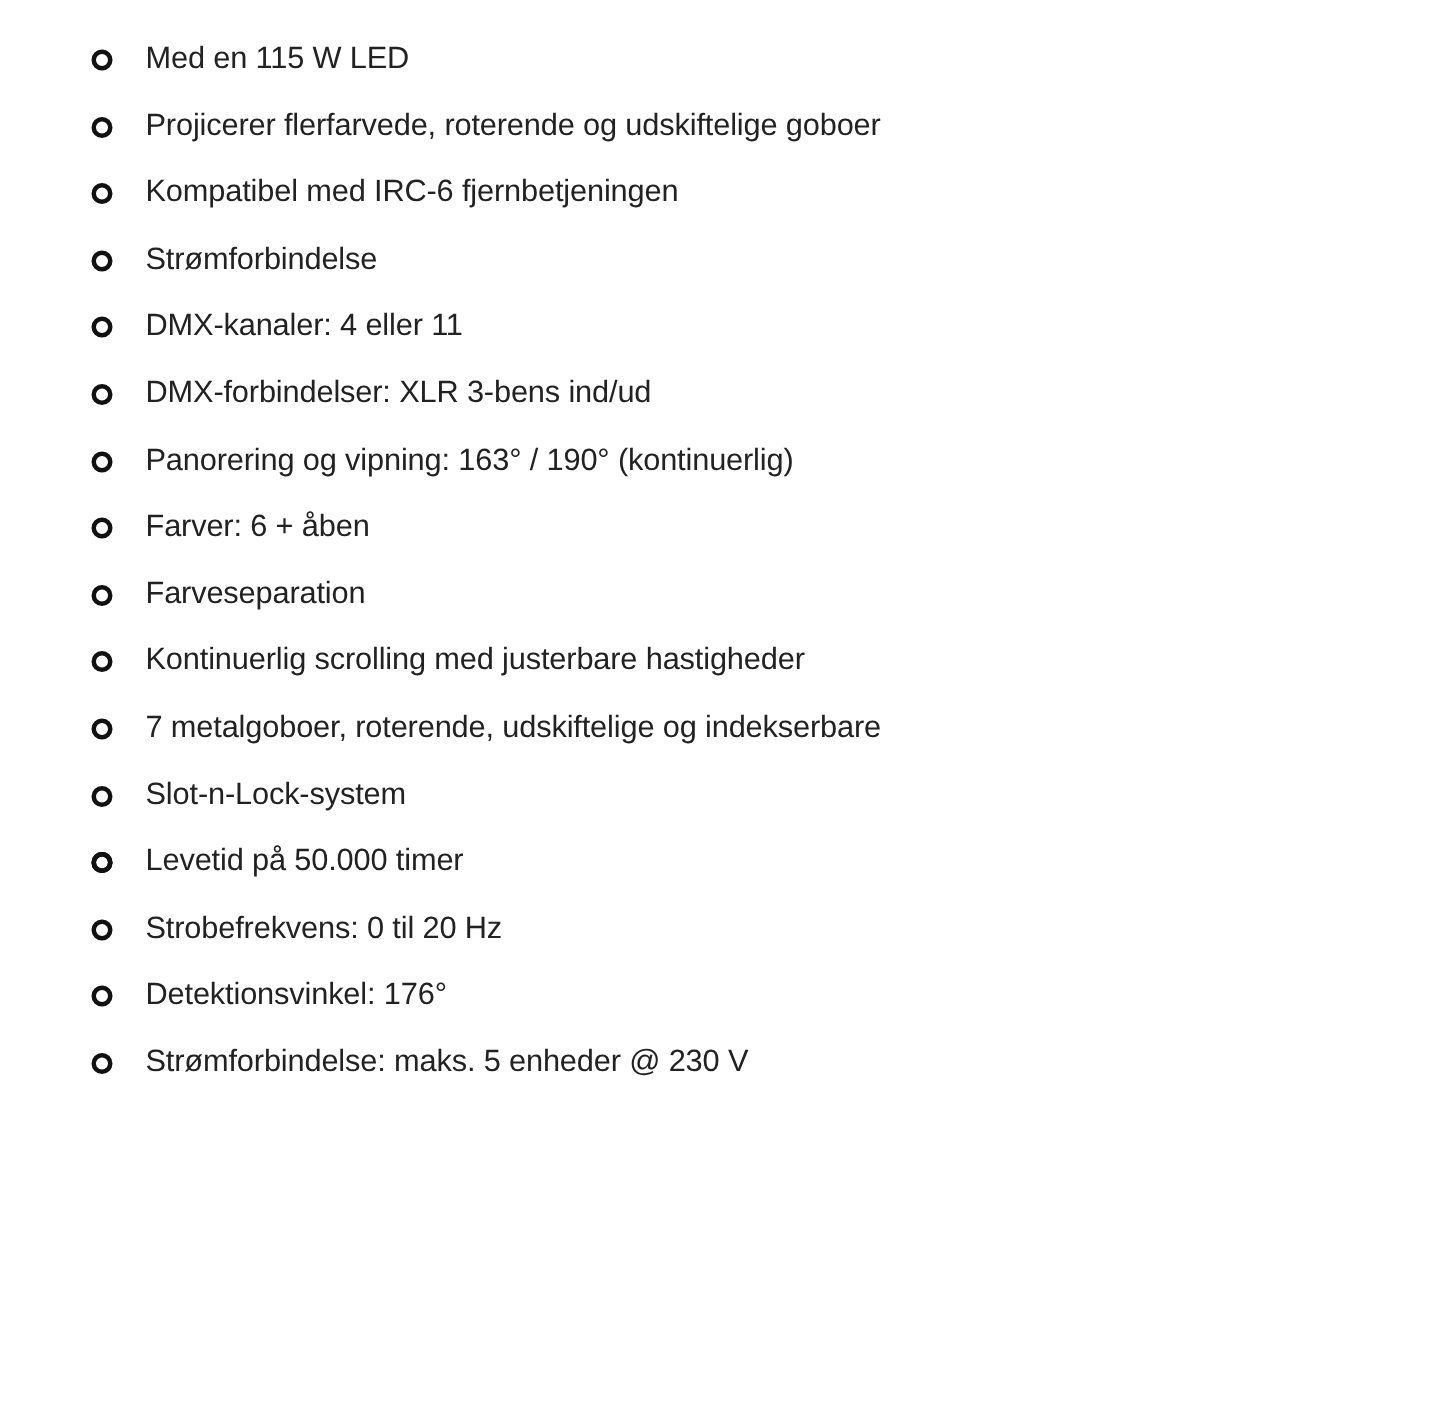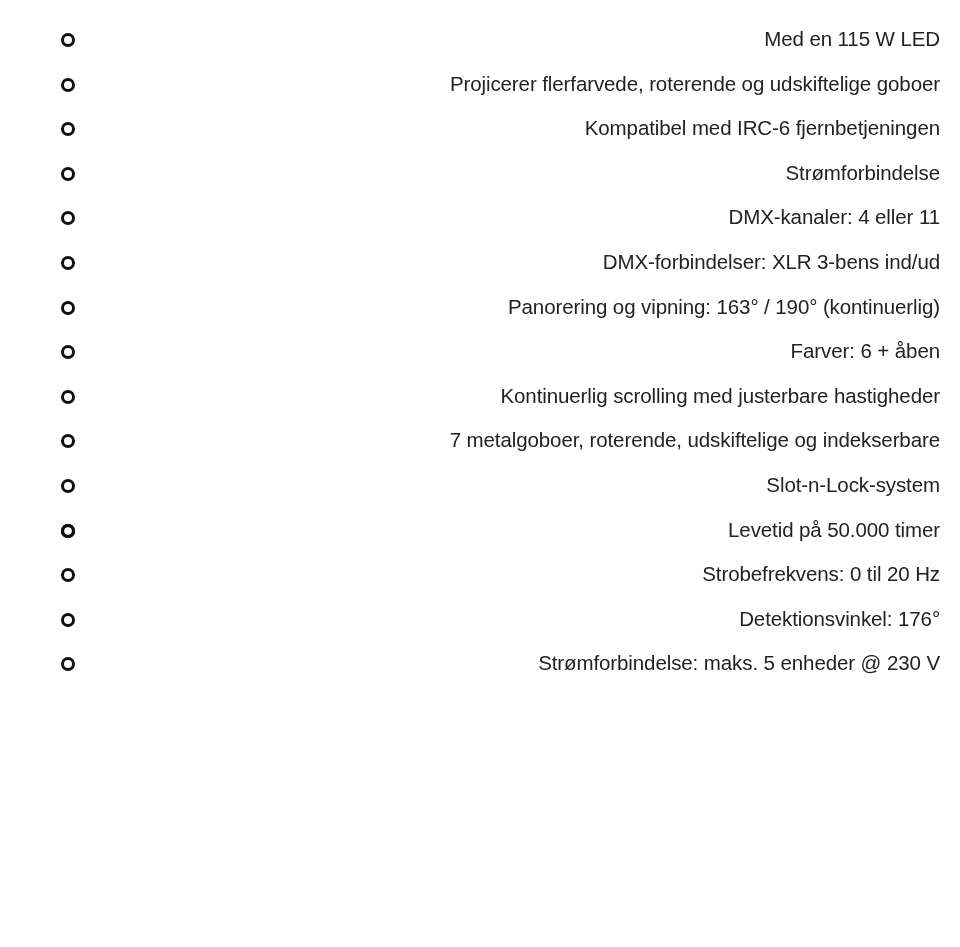--- a/index.html
+++ b/index.html
@@ -11,21 +11,20 @@
       overflow: hidden;
     }
     .feature-list {
       list-style: none;
       margin: 0;
       padding: 0;
       position: absolute;
       left: 0;
       top: 22px;
       width: 960px;
-      text-align: right;
     }
     .feature-item {
       position: relative;
       padding-left: 97px;
       padding-right: 20px;
       font-family: "Liberation Sans", sans-serif;
       font-size: 20.5px;
       line-height: 34px;
       color: #222222;
       margin-bottom: 10.6px;
@@ -47,20 +46,21 @@
 
 <ul class="feature-list">
   <li class="feature-item"><span class="bullet"></span><span>Med en 115 W LED</span></li>
   <li class="feature-item"><span class="bullet"></span><span>Projicerer flerfarvede, roterende og udskiftelige goboer</span></li>
   <li class="feature-item"><span class="bullet"></span><span>Kompatibel med IRC-6 fjernbetjeningen</span></li>
   <li class="feature-item"><span class="bullet"></span><span>Strømforbindelse</span></li>
   <li class="feature-item"><span class="bullet"></span><span>DMX-kanaler: 4 eller 11</span></li>
   <li class="feature-item"><span class="bullet"></span><span>DMX-forbindelser: XLR 3-bens ind/ud</span></li>
   <li class="feature-item"><span class="bullet"></span><span>Panorering og vipning: 163° / 190° (kontinuerlig)</span></li>
   <li class="feature-item"><span class="bullet"></span><span>Farver: 6 + åben</span></li>
+  <li class="feature-item"><span class="bullet"></span><span>Farveseparation</span></li>
   <li class="feature-item"><span class="bullet"></span><span>Kontinuerlig scrolling med justerbare hastigheder</span></li>
   <li class="feature-item"><span class="bullet"></span><span>7 metalgoboer, roterende, udskiftelige og indekserbare</span></li>
   <li class="feature-item"><span class="bullet"></span><span>Slot-n-Lock-system</span></li>
   <li class="feature-item"><span class="bullet"></span></li>
   <li class="feature-item"><span class="bullet"></span></li>
   <li class="feature-item"><span class="bullet"></span><span>Levetid på 50.000 timer</span></li>
   <li class="feature-item"><span class="bullet"></span><span>Strobefrekvens: 0 til 20 Hz</span></li>
   <li class="feature-item"><span class="bullet"></span><span>Detektionsvinkel: 176°</span></li>
   <li class="feature-item"><span class="bullet"></span><span>Strømforbindelse: maks. 5 enheder @ 230 V</span></li>
 </ul>

